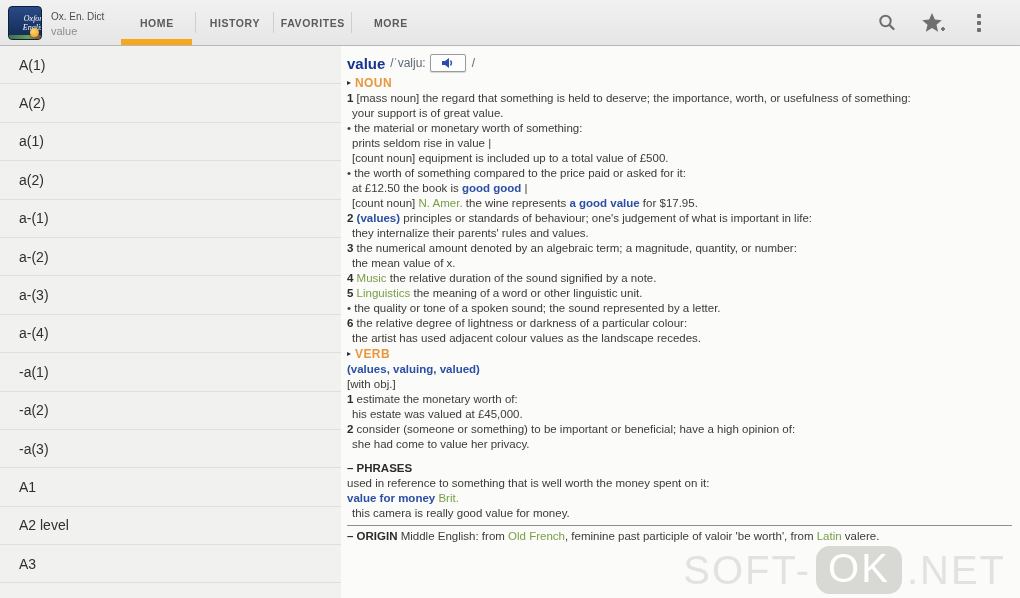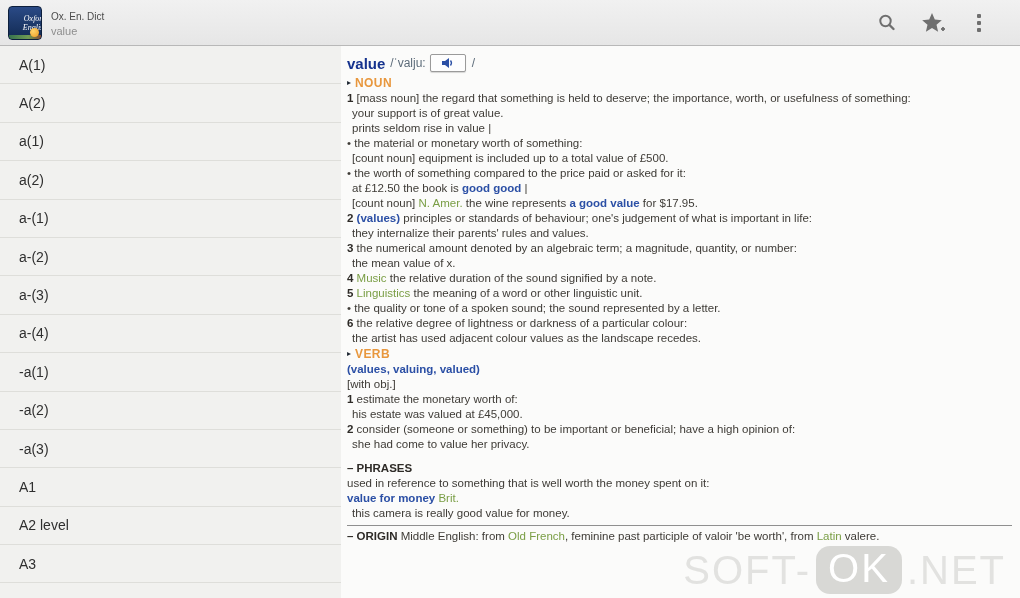--- a/index.html
+++ b/index.html
@@ -103,20 +103,38 @@
       <span class="l2">English</span>
       <span class="strip"></span>
       <span class="dot"></span>
     </div>
     <div class="title-block">
       <div class="app-title">Ox. En. Dict</div>
       <div class="app-subtitle">value</div>
     </div>
   </div>
 
+  <div class="tab-bar">
+      <div class="tab active">
+        <span>HOME</span>
+        <div class="tab-underline"></div>
+      </div>
+      <div class="tab-divider"></div>
+      <div class="tab">
+        <span>HISTORY</span>
+      </div>
+      <div class="tab-divider"></div>
+      <div class="tab">
+        <span>FAVORITES</span>
+      </div>
+      <div class="tab-divider"></div>
+      <div class="tab">
+        <span>MORE</span>
+      </div>
+    </div>
 
   <div class="actions">
     <div class="action-btn">
       <svg width="22" height="22" viewBox="0 0 22 22">
         <circle cx="9.5" cy="9" r="5.2" fill="none" stroke="#6f6f6f" stroke-width="2"></circle>
         <line x1="13.5" y1="13" x2="17.5" y2="17" stroke="#6f6f6f" stroke-width="2.4" stroke-linecap="round"></line>
       </svg>
     </div>
     <div class="action-btn">
       <svg width="26" height="24" viewBox="0 0 26 24">
@@ -192,22 +210,22 @@
     </button>
     <span class="pron pron-close">/</span>
   </div>
   <div>
       <div class="pos-line">
         <span class="pos-bullet">▸</span>
         <span class="pos-label">NOUN</span>
       </div>
       <div class="line"><span class="seg-b">1 </span><span class="seg-p">[mass noun] the regard that something is held to deserve; the importance, worth, or usefulness of something:</span></div>
       <div class="line indent"><span class="seg-p">your support is of great value.</span></div>
+      <div class="line"><span class="seg-p">• the material or monetary worth of something:</span></div>
       <div class="line indent"><span class="seg-p">prints seldom rise in value |</span></div>
-      <div class="line"><span class="seg-p">• the material or monetary worth of something:</span></div>
       <div class="line indent"><span class="seg-p">[count noun] equipment is included up to a total value of £500.</span></div>
       <div class="line"><span class="seg-p">• the worth of something compared to the price paid or asked for it:</span></div>
       <div class="line indent"><span class="seg-p">at £12.50 the book is </span><span class="seg-bl">good good</span><span class="seg-p"> |</span></div>
       <div class="line indent"><span class="seg-p">[count noun] </span><span class="seg-gr">N. Amer.</span><span class="seg-p"> the wine represents </span><span class="seg-bl">a good value</span><span class="seg-p"> for $17.95.</span></div>
       <div class="line"><span class="seg-b">2 </span><span class="seg-bl">(values)</span><span class="seg-p"> principles or standards of behaviour; one's judgement of what is important in life:</span></div>
       <div class="line indent"><span class="seg-p">they internalize their parents' rules and values.</span></div>
       <div class="line"><span class="seg-b">3 </span><span class="seg-p">the numerical amount denoted by an algebraic term; a magnitude, quantity, or number:</span></div>
       <div class="line indent"><span class="seg-p">the mean value of x.</span></div>
       <div class="line"><span class="seg-b">4 </span><span class="seg-gr">Music</span><span class="seg-p"> the relative duration of the sound signified by a note.</span></div>
       <div class="line"><span class="seg-b">5 </span><span class="seg-gr">Linguistics</span><span class="seg-p"> the meaning of a word or other linguistic unit.</span></div>

